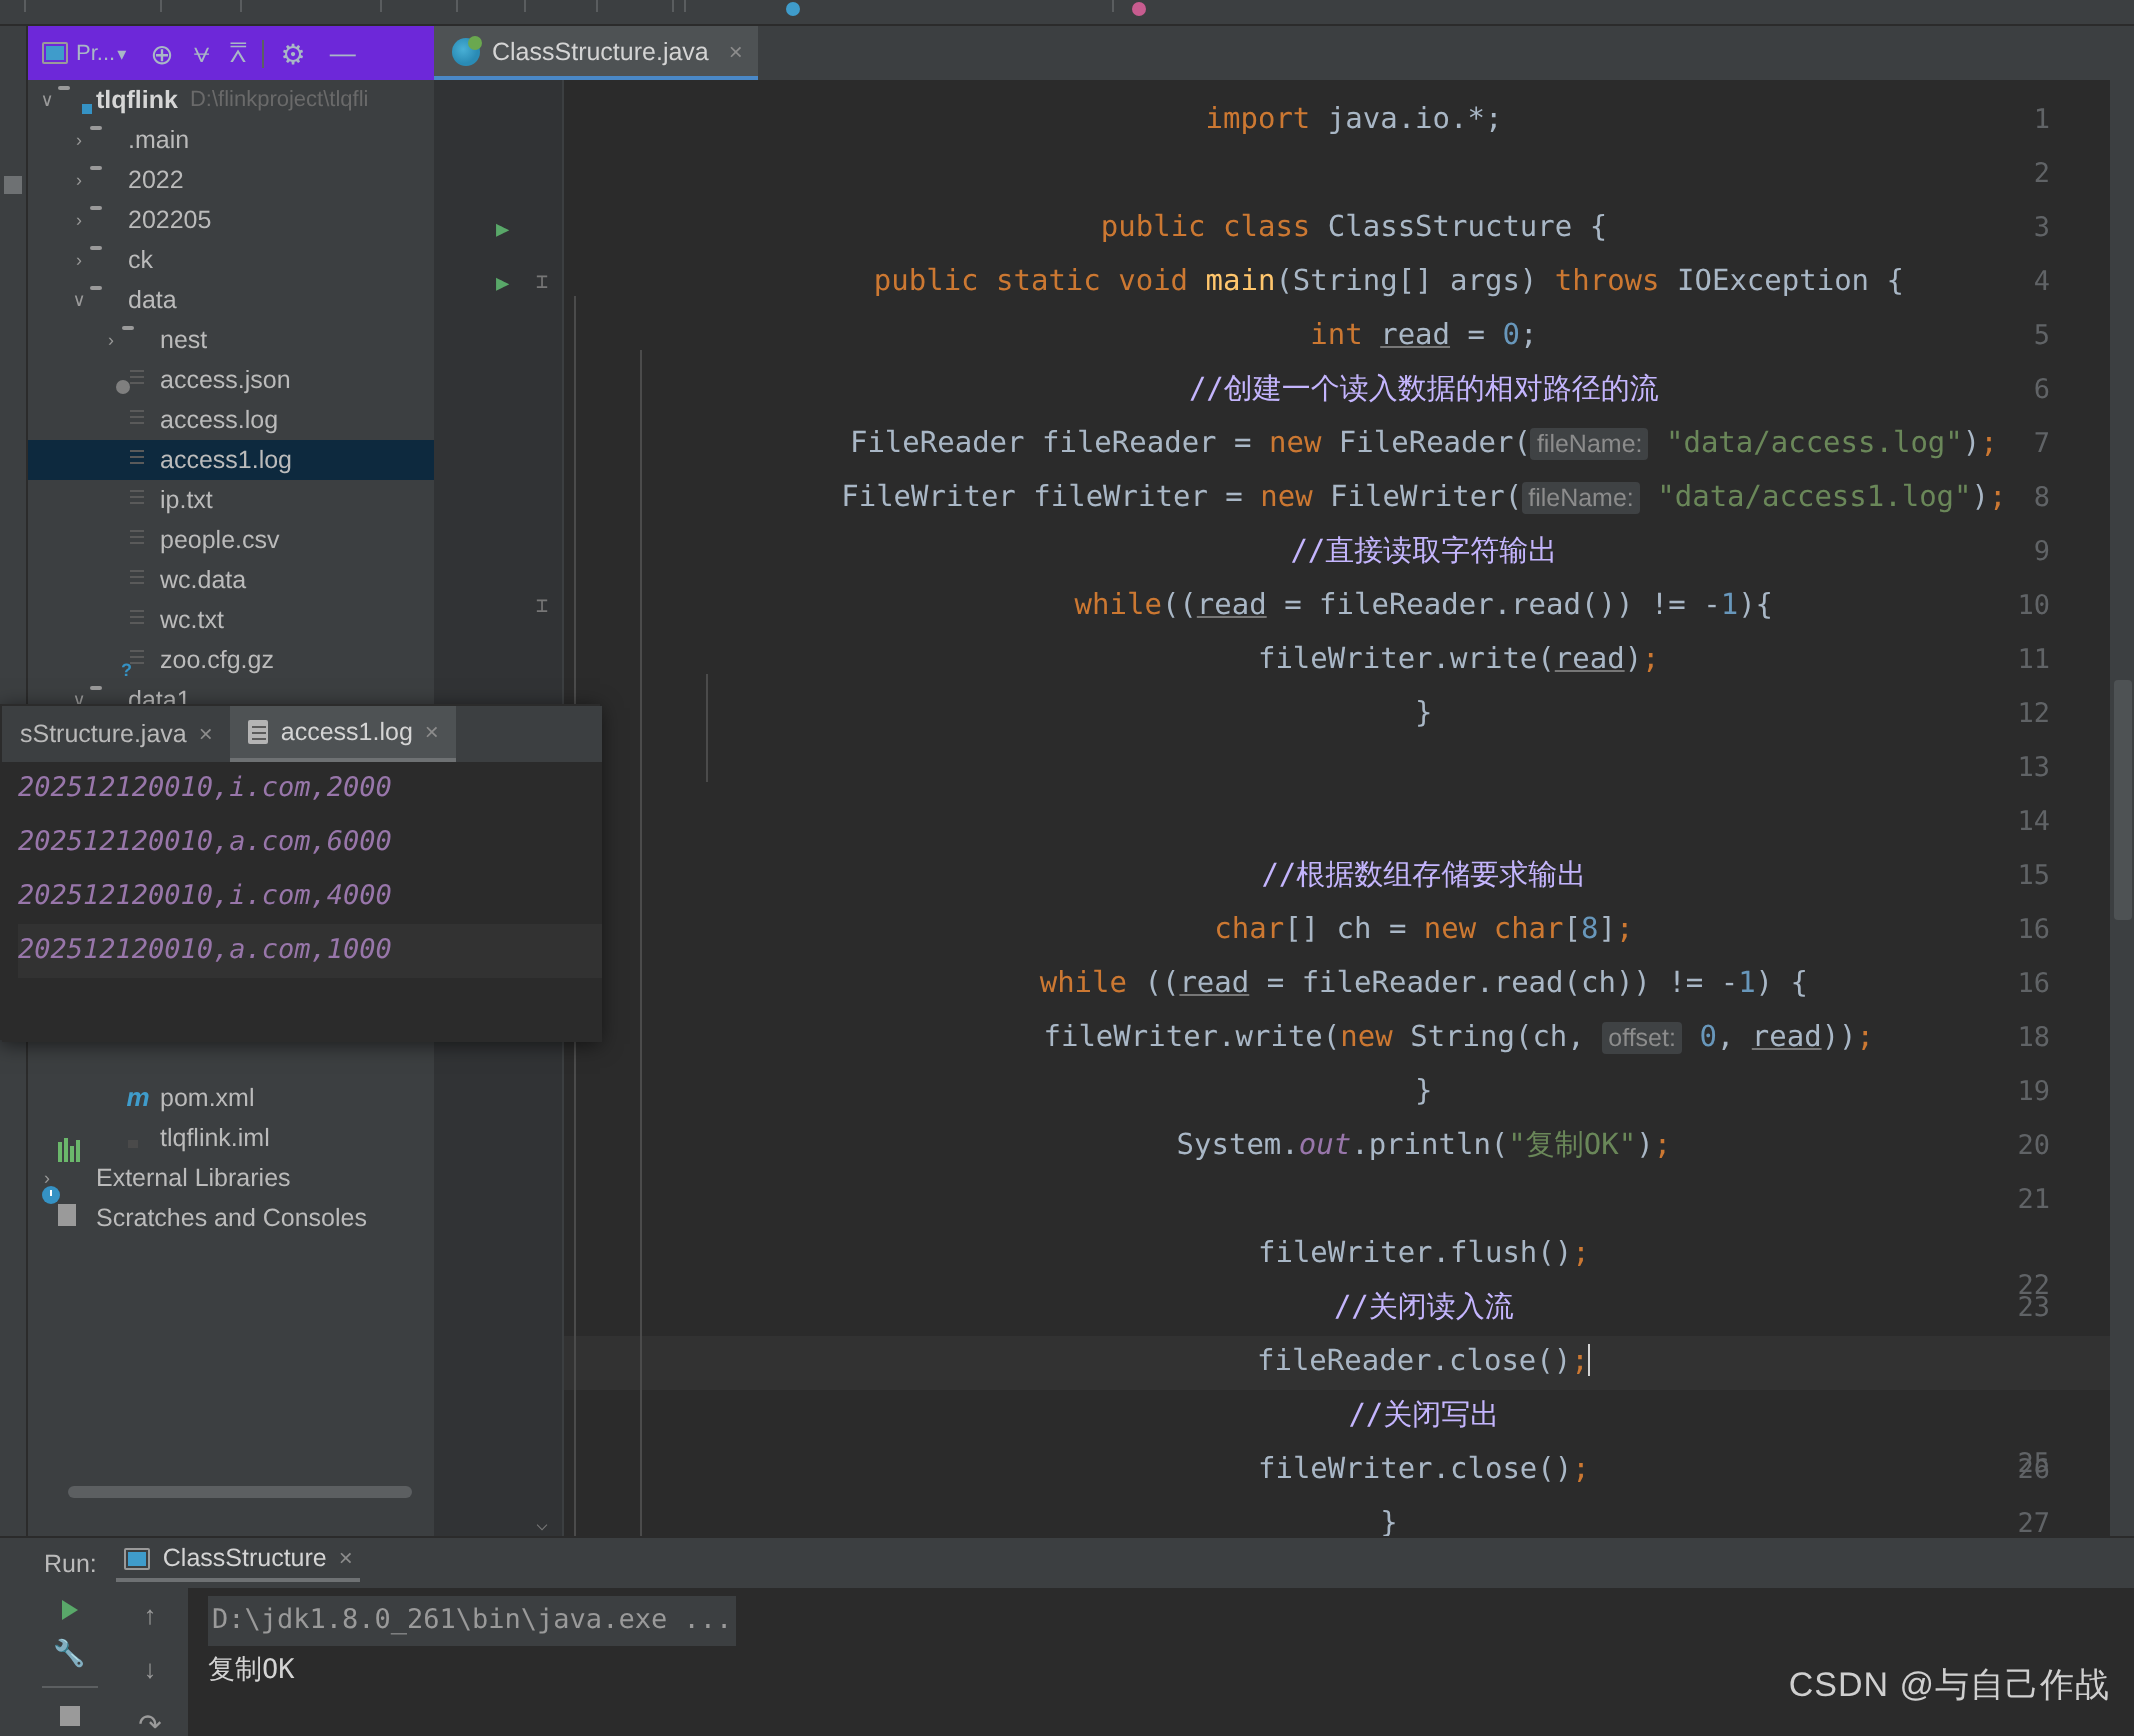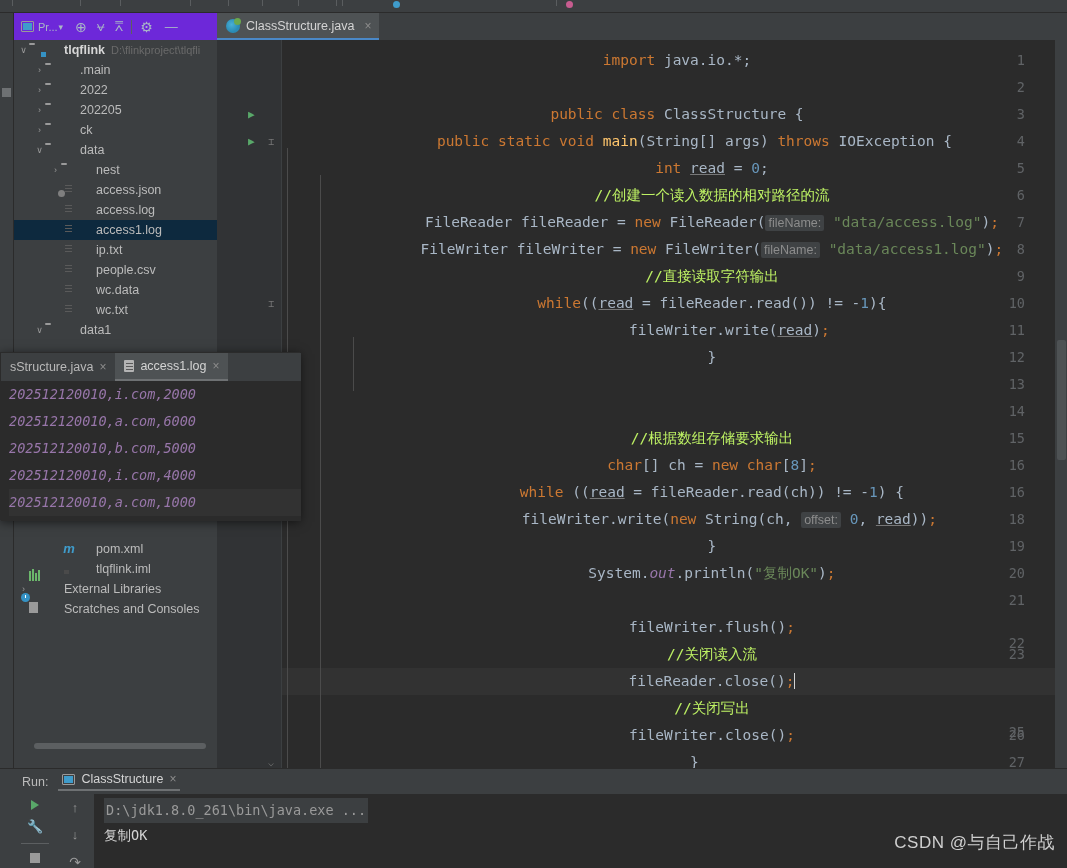--- a/index.html
+++ b/index.html
@@ -48,21 +48,21 @@
 
   
   .ptree {
     position: absolute; left: 14px; top: 40px; width: 203px; height: 712px;
     background: #3c3f41; overflow: hidden; font-size: 12.5px; color: #bbbbbb;
   }
   .trow { position: relative; height: 20px; display: flex; align-items: center; white-space: nowrap; }
   .trow.sel { background: #0d293e; }
   .tarrow { width: 11px; text-align: center; color: #9a9a9a; font-size: 9px; flex: 0 0 11px; }
   .ticon { width: 16px; height: 16px; flex: 0 0 16px; margin-right: 3px; position: relative; }
-  .tlabel { color: #bbbbbb; margin-left: 16px; }
+  .tlabel { color: #bbbbbb; }
   .tlabel.bold { font-weight: bold; color: #d6d6d6; }
   .tpath { color: #6a6a6a; font-size: 11px; margin-left: 6px; }
 
   
   .ic-folder { background:#9a9a9a; border-radius:1px 2px 2px 2px; width:14px; height:11px; margin-top:3px; }
   .ic-folder.src { background:#9a9a9a; }
   .ic-folder::before { content:""; position:absolute; left:0; top:1px; width:6px; height:2px; background:#9a9a9a; border-radius:1px; }
   .ic-folder-mod { position:absolute; right:-1px; bottom:1px; width:5px; height:5px; background:#3592c4; }
   
   .ic-file {
@@ -149,21 +149,21 @@
   }
   .cline.hl { background: #323232; }
   .indentguide {
     position:absolute; width:1px; background:#4b4b4b;
   }
 
   
   .kw  { color:#cc7832; }
   .str { color:#6a8759; }
   .num { color:#6897bb; }
-  .cmt { color:#bef264;margin-top:36px; }
+  .cmt { color:#c4b5fd;margin-top:36px; }
   .cls { color:#a9b7c6; }
   .mth { color:#a9b7c6; }
   .var-u { color:#a9b7c6; text-decoration: underline; text-decoration-color:#777; }
   .hintparam {
     background:#3f4244; color:#8c8c8c; font-size:12.5px;
     padding:1px 3px; border-radius:2px; font-family:"Liberation Sans", sans-serif;
   }
   .statfld { color:#9876aa; font-style: italic; }
   .caret { display:inline-block; width:1px; height:16px; background:#d4d4d4; vertical-align:-3px; }
 
@@ -352,20 +352,25 @@
         </div>
         <div class="trow" style="padding-left:36px">
           <span class="tarrow"></span>
           <span class="ticon"><span class="ic-file"></span></span>
           <span class="tlabel">wc.data</span>
         </div>
         <div class="trow" style="padding-left:36px">
           <span class="tarrow"></span>
           <span class="ticon"><span class="ic-file"></span></span>
           <span class="tlabel">wc.txt</span>
+        </div>
+        <div class="trow" style="padding-left:36px">
+          <span class="tarrow"></span>
+          <span class="ticon"><span class="ic-file gz"></span></span>
+          <span class="tlabel">zoo.cfg.gz</span>
         </div>
         <div class="trow" style="padding-left:20px">
           <span class="tarrow">∨</span>
           <span class="ticon"><span class="ic-folder"></span></span>
           <span class="tlabel">data1</span>
         </div>
       </div>
     <div id="tree-lower" style="position:absolute;left:0;top:499px;width:203px;">
         <div class="trow" style="padding-left:36px">
           <span class="tarrow"></span>
@@ -483,21 +488,20 @@
         <span class="ov-tab active">
           <span class="ic-file" style="width:10px;height:12px;margin:0"></span>
           <span>access1.log</span>
           <span class="closex">×</span>
         </span>
       </div>
     <div class="ov-leftbar"></div>
     <div class="ov-body" id="ov-body">
         <div class="ov-line">202512120010,i.com,2000</div>
         <div class="ov-line">202512120010,a.com,6000</div>
-        <div class="ov-line">202512120010,b.com,5000</div>
         <div class="ov-line">202512120010,i.com,4000</div>
         <div class="ov-line hl">202512120010,a.com,1000</div>
       </div>
   </div>
 
   <div class="runpanel">
     <div class="run-tabbar">
       <span>Run:</span>
       <span class="run-tab">
         <span class="ic-run-cfg"></span>

